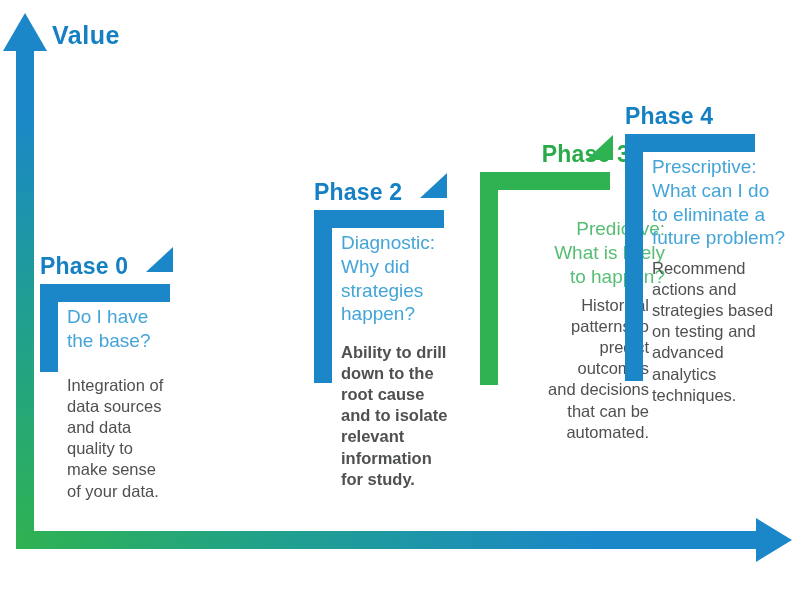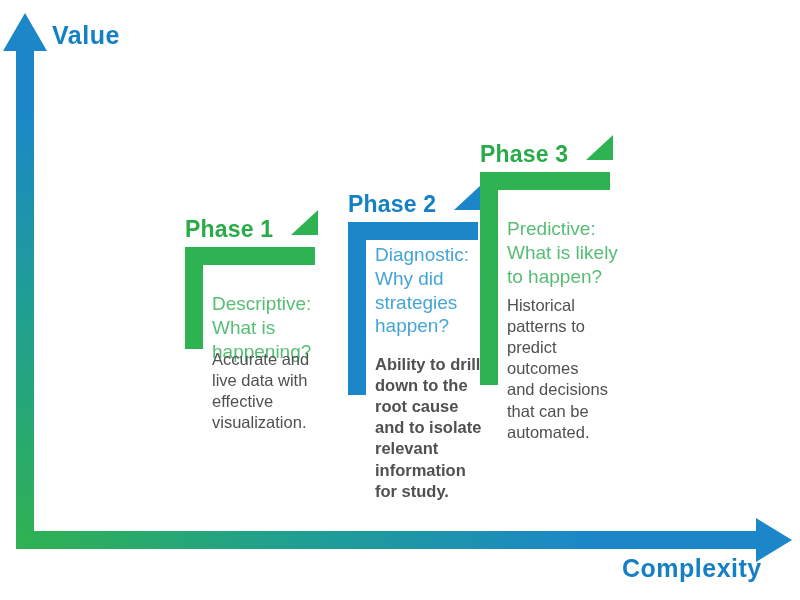--- a/index.html
+++ b/index.html
@@ -38,22 +38,22 @@
   }
   .x-label {
     position: absolute; left: 622px; top: 554px;
     font-size: 25px; font-weight: bold; color: var(--blue); letter-spacing: 0.5px;
   }
 
   
   .phase { position: absolute; width: 150px; }
   .p0 { left: 40px;  top: 253px; }
   .p1 { left: 185px; top: 216px; }
-  .p2 { left: 348px; top: 179px; margin-top: 12px; }
-  .p3 { left: 480px; top: 141px; }
+  .p2 { left: 314px; top: 179px; }
+  .p3 { left: 480px; top: 141px; text-align: right; }
   .p4 { left: 625px; top: 103px; }
 
   .phase-title {
     display: block;
     font-size: 23px; font-weight: bold; line-height: 26px; letter-spacing: 0.2px;
     white-space: nowrap;
   }
   .blue  .phase-title { color: var(--blue); }
   .green .phase-title { color: var(--green); }
 
@@ -100,35 +100,35 @@
 </head>
 <body>
 
 <div id="stage">
 
   <div class="y-shaft"></div>
   <div class="y-head"></div>
   <div class="x-shaft"></div>
   <div class="x-head"></div>
   <div class="y-label">Value</div>
-  <div class="x-label">Complexity</div>
 
-
-  <div class="phase p1 green">
-    <span class="phase-title">Phase 1</span>
+  <div class="phase p0 blue">
+    <span class="phase-title">Phase 0</span>
     <span class="flag"></span>
     <div class="bracket"></div>
-    <div class="question">Descriptive:
-What is
-happening?</div>
-    <div class="desc">Accurate and
-live data with
-effective
-visualization.</div>
+    <div class="question">Do I have
+the base?</div>
+    <div class="desc">Integration of
+data sources
+and data
+quality to
+make sense
+of your data.</div>
   </div>
+
 
   <div class="phase p2 blue">
     <span class="phase-title">Phase 2</span>
     <span class="flag"></span>
     <div class="bracket"></div>
     <div class="question">Diagnostic:
 Why did
 strategies
 happen?</div>
     <div class="desc">Ability to drill
@@ -149,14 +149,30 @@
 to happen?</div>
     <div class="desc">Historical
 patterns to
 predict
 outcomes
 and decisions
 that can be
 automated.</div>
   </div>
 
+  <div class="phase p4 blue">
+    <span class="phase-title">Phase 4</span>
+
+    <div class="bracket"></div>
+    <div class="question">Prescriptive:
+What can I do
+to eliminate a
+future problem?</div>
+    <div class="desc">Recommend
+actions and
+strategies based
+on testing and
+advanced
+analytics
+techniques.</div>
+  </div>
 
 </div>
 
 </body></html>

